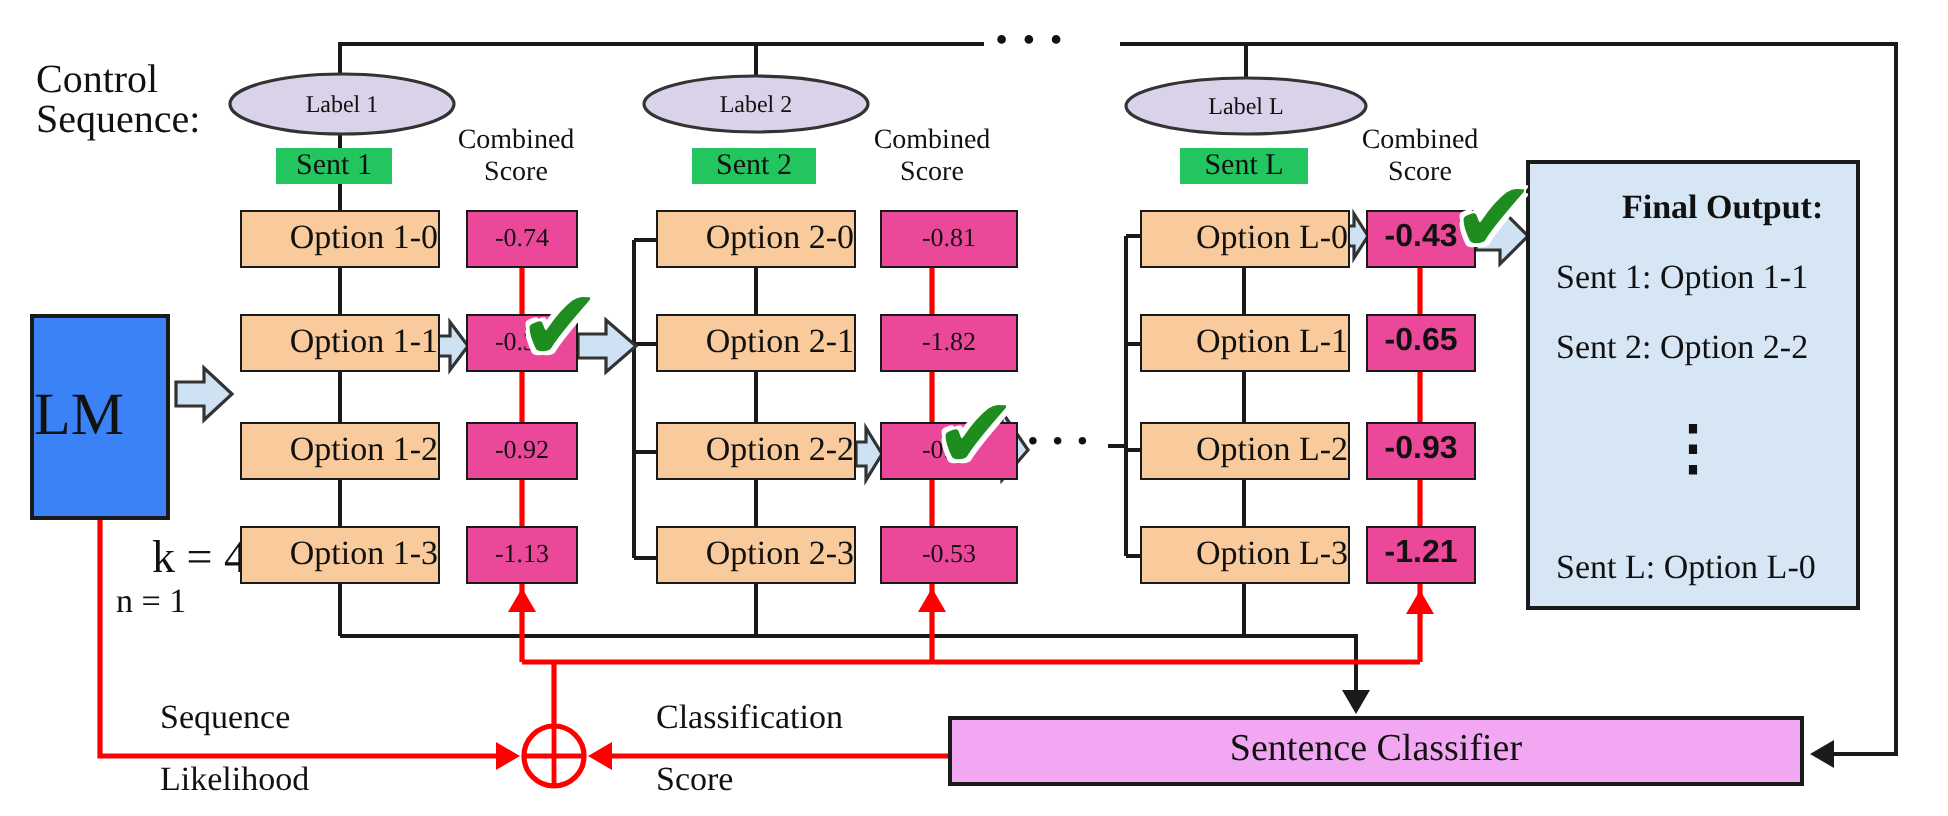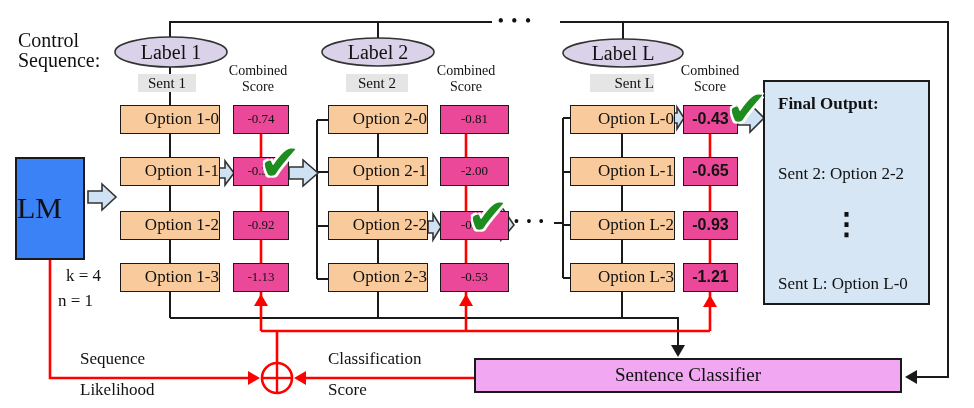--- a/index.html
+++ b/index.html
@@ -8,22 +8,22 @@
   #wires{position:absolute;left:0;top:0;z-index:0;}
   .abs{position:absolute;z-index:2;}
   .opt{position:absolute;z-index:2;height:29px;box-sizing:border-box;background:#f9cb9c;
        border:1.6px solid #1a1a1a;text-align:right;font-size:17px;line-height:25px;}
   .score{position:absolute;z-index:2;height:29px;box-sizing:border-box;background:#ec4899;
        border:1.6px solid #1a1a1a;text-align:center;font-size:13px;line-height:26px;}
   .r0{top:105px}.r1{top:157px}.r2{top:211px}.r3{top:263px}
   .oc1{left:120px;width:100px}.oc2{left:328px;width:100px}.ocL{left:570px;width:105px}
   .sc1{left:233px;width:56px}.sc2{left:440px;width:69px}
   .scL{left:683px;width:55px;font-family:"Liberation Sans",sans-serif;font-size:16px;font-weight:bold;}
-  .ellab{position:absolute;z-index:2;height:16px;text-align:center;font-size:20px;line-height:30px;}
-  .sent{position:absolute;z-index:2;text-align:center;font-size:15px;background:#e5e5e5;line-height:18px;}
+  .ellab{position:absolute;z-index:2;height:16px;text-align:center;font-size:12px;line-height:30px;}
+  .sent{position:absolute;z-index:2;text-align:center;font-size:15px;background:#22c55e;line-height:18px;}
   .comb{position:absolute;z-index:2;text-align:center;font-size:14px;line-height:16px;}
   .check{position:absolute;z-index:3;width:44px;text-align:center;font-family:"DejaVu Sans",sans-serif;
        font-size:50px;font-weight:bold;color:#1e8c1e;line-height:54px;
        text-shadow:-2px 2px 0 #fff,2px -2px 0 #fff,2px 2px 0 #fff,-2px -2px 0 #fff;}
   .dots{position:absolute;z-index:2;font-size:16px;font-weight:bold;letter-spacing:2px;}
   .flowlab{position:absolute;z-index:2;text-align:left;font-size:17px;line-height:19px;}
   #lm-box{left:15px;top:157px;width:70px;height:103px;background:#3b82f6;border:2px solid #1a1a1a;
        box-sizing:border-box;text-align:left;font-size:30px;line-height:97px;}
   #final-box{left:763px;top:80px;width:167px;height:225px;background:#d7e6f4;border:2px solid #1a1a1a;
        box-sizing:border-box;}
@@ -103,21 +103,21 @@
       <ellipse cx="623" cy="53" rx="60" ry="14"></ellipse>
     </g>
   </svg>
 
   <div class="abs" id="control-label">
     <div>Control</div>
     <div>Sequence:</div>
   </div>
 
   <div class="abs" id="lm-box">LM</div>
-  <div class="abs" style="left:66px;top:266px;font-size:17px;">k = 4</div>
+  <div class="abs" style="left:76px;top:266px;font-size:23px;">k = 4</div>
   <div class="abs" style="left:58px;top:291px;font-size:17px;">n = 1</div>
 
   <div class="ellab" style="left:115px;top:37px;width:112px;">Label 1</div>
   <div class="sent" style="left:138px;top:74px;width:58px;">Sent 1</div>
   <div class="comb" style="left:220px;top:63px;width:76px;">
     <div>Combined</div>
     <div>Score</div>
   </div>
   <div class="opt oc1 r0">Option 1-0</div>
   <div class="opt oc1 r1">Option 1-1</div>
@@ -133,46 +133,47 @@
   <div class="sent" style="left:346px;top:74px;width:62px;">Sent 2</div>
   <div class="comb" style="left:428px;top:63px;width:76px;">
     <div>Combined</div>
     <div>Score</div>
   </div>
   <div class="opt oc2 r0">Option 2-0</div>
   <div class="opt oc2 r1">Option 2-1</div>
   <div class="opt oc2 r2">Option 2-2</div>
   <div class="opt oc2 r3">Option 2-3</div>
   <div class="score sc2 r0">-0.81</div>
-  <div class="score sc2 r1">-2.00</div>
+  <div class="score sc2 r1">-1.82</div>
   <div class="score sc2 r2">-0.49</div>
   <div class="score sc2 r3">-0.53</div>
   <div class="check" style="left:466px;top:190px;">✔</div>
 
   <div class="ellab" style="left:563px;top:38px;width:120px;">Label L</div>
-  <div class="sent" style="left:590px;top:74px;width:64px;text-align:right;">Sent L</div>
+  <div class="sent" style="left:590px;top:74px;width:64px;">Sent L</div>
   <div class="comb" style="left:672px;top:63px;width:76px;">
     <div>Combined</div>
     <div>Score</div>
   </div>
   <div class="opt ocL r0">Option L-0</div>
   <div class="opt ocL r1">Option L-1</div>
   <div class="opt ocL r2">Option L-2</div>
   <div class="opt ocL r3">Option L-3</div>
   <div class="score scL r0">-0.43</div>
   <div class="score scL r1">-0.65</div>
   <div class="score scL r2">-0.93</div>
   <div class="score scL r3">-1.21</div>
   <div class="check" style="left:725px;top:82px;">✔</div>
 
   <div class="dots" style="left:498px;top:12px;">• • •</div>
   <div class="dots" style="left:514px;top:214px;font-size:14px;">• • •</div>
 
   <div class="abs" id="final-box">
-    <div class="fo-line" style="top:12px;font-weight:bold;">Final Output:</div>
+    <div class="fo-line" style="top:12px;font-weight:bold;margin-left:33px;">Final Output:</div>
+    <div class="fo-line" style="top:47px;">Sent 1: Option 1-1</div>
     <div class="fo-line" style="top:82px;">Sent 2: Option 2-2</div>
     <div class="fo-line" style="top:124px;left:0;width:163px;text-align:center;font-size:30px;font-weight:bold;">⋮</div>
     <div class="fo-line" style="top:192px;">Sent L: Option L-0</div>
   </div>
 
   <div class="abs" id="classifier-box">Sentence Classifier</div>
 
   <div class="flowlab" style="left:80px;top:349px;width:112px;">Sequence</div>
   <div class="flowlab" style="left:80px;top:380px;width:112px;">Likelihood</div>
   <div class="flowlab" style="left:328px;top:349px;width:124px;">Classification</div>

